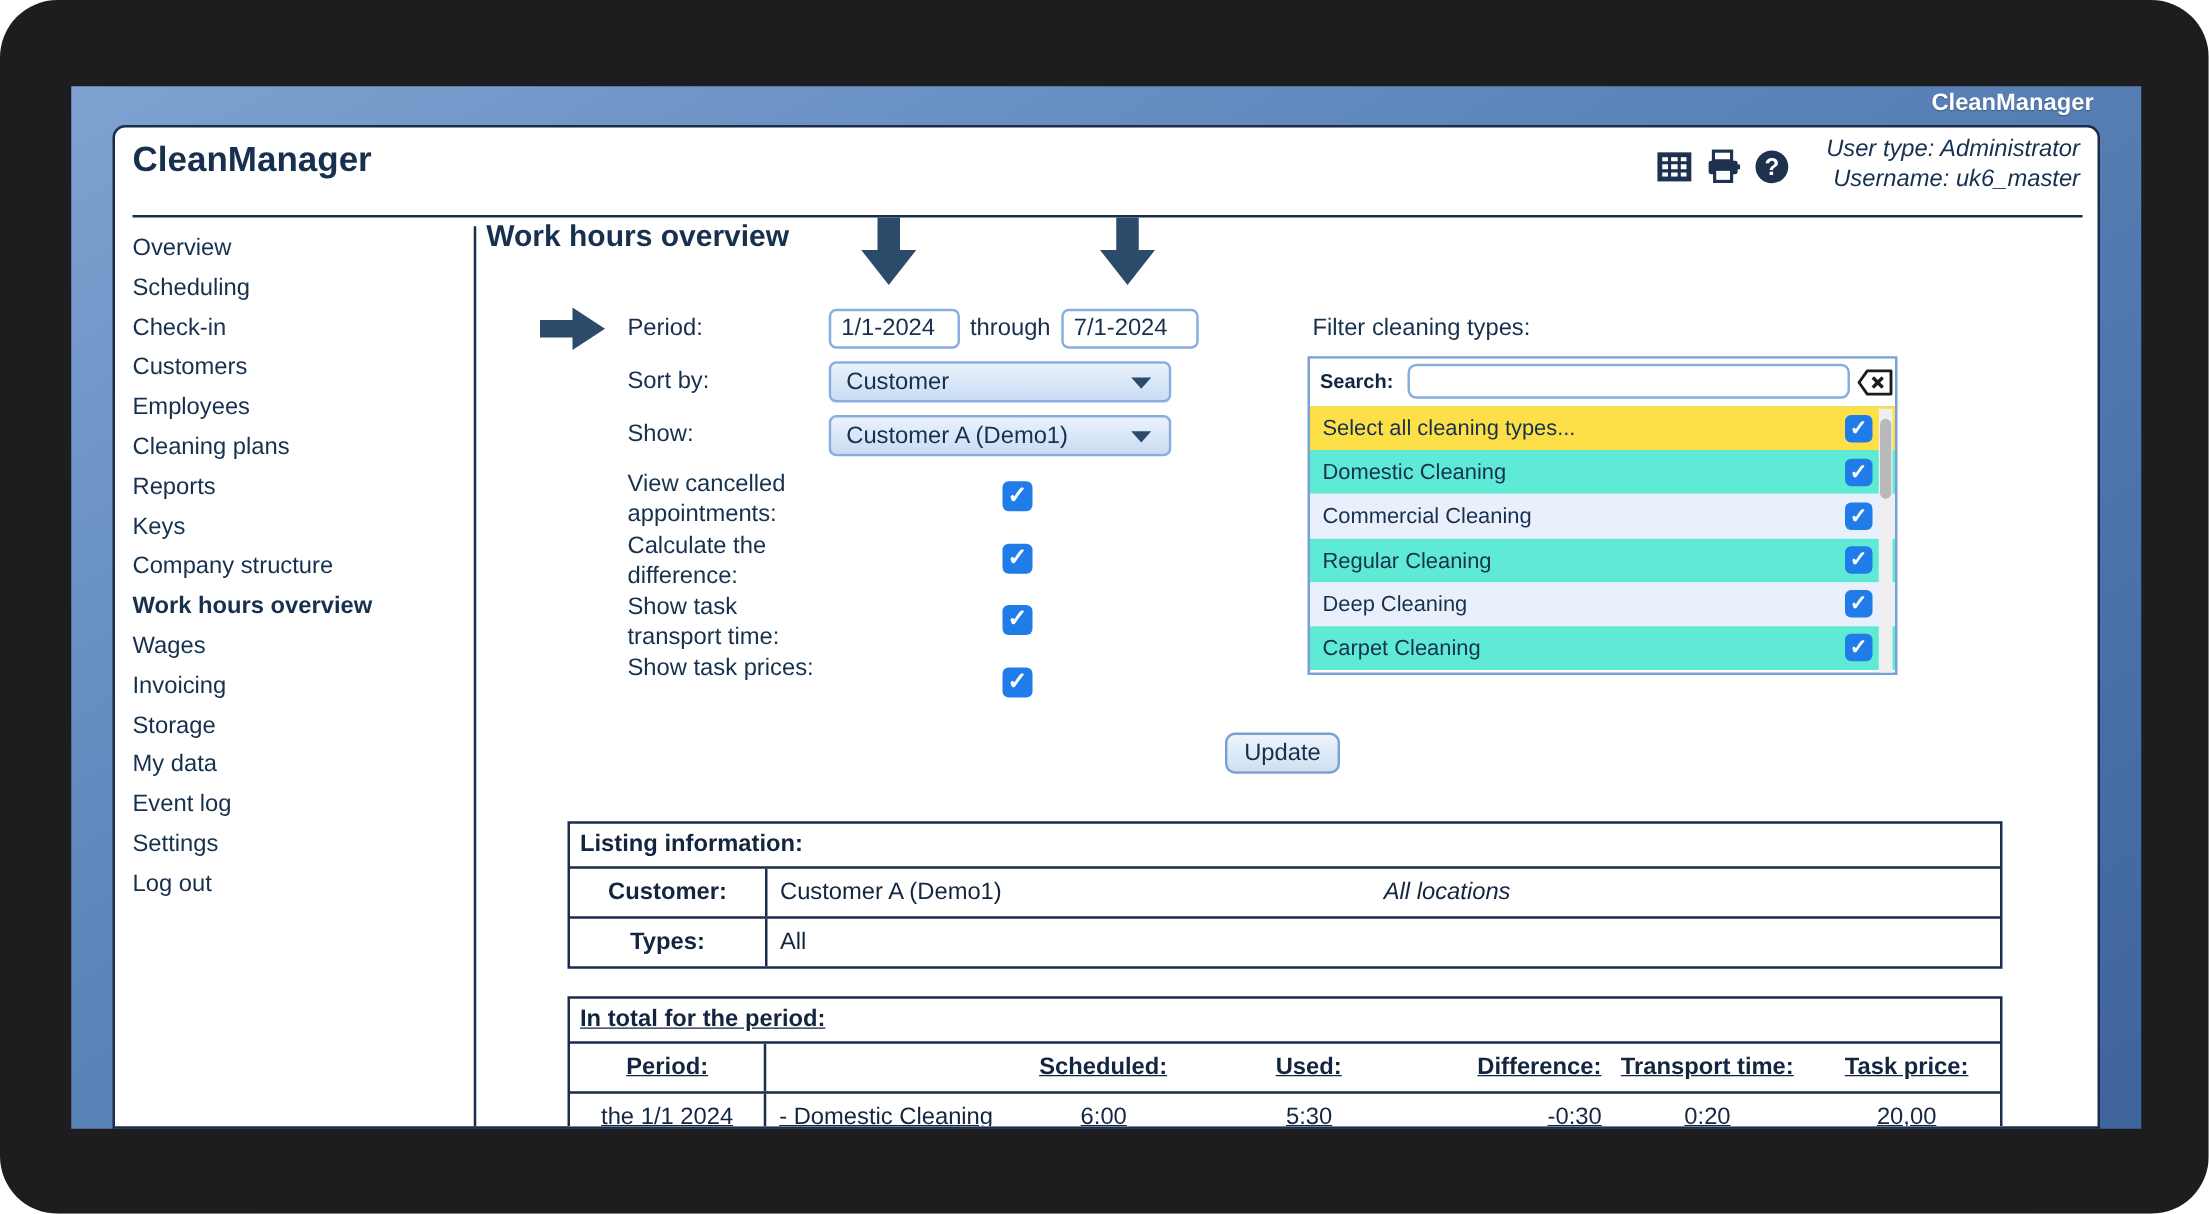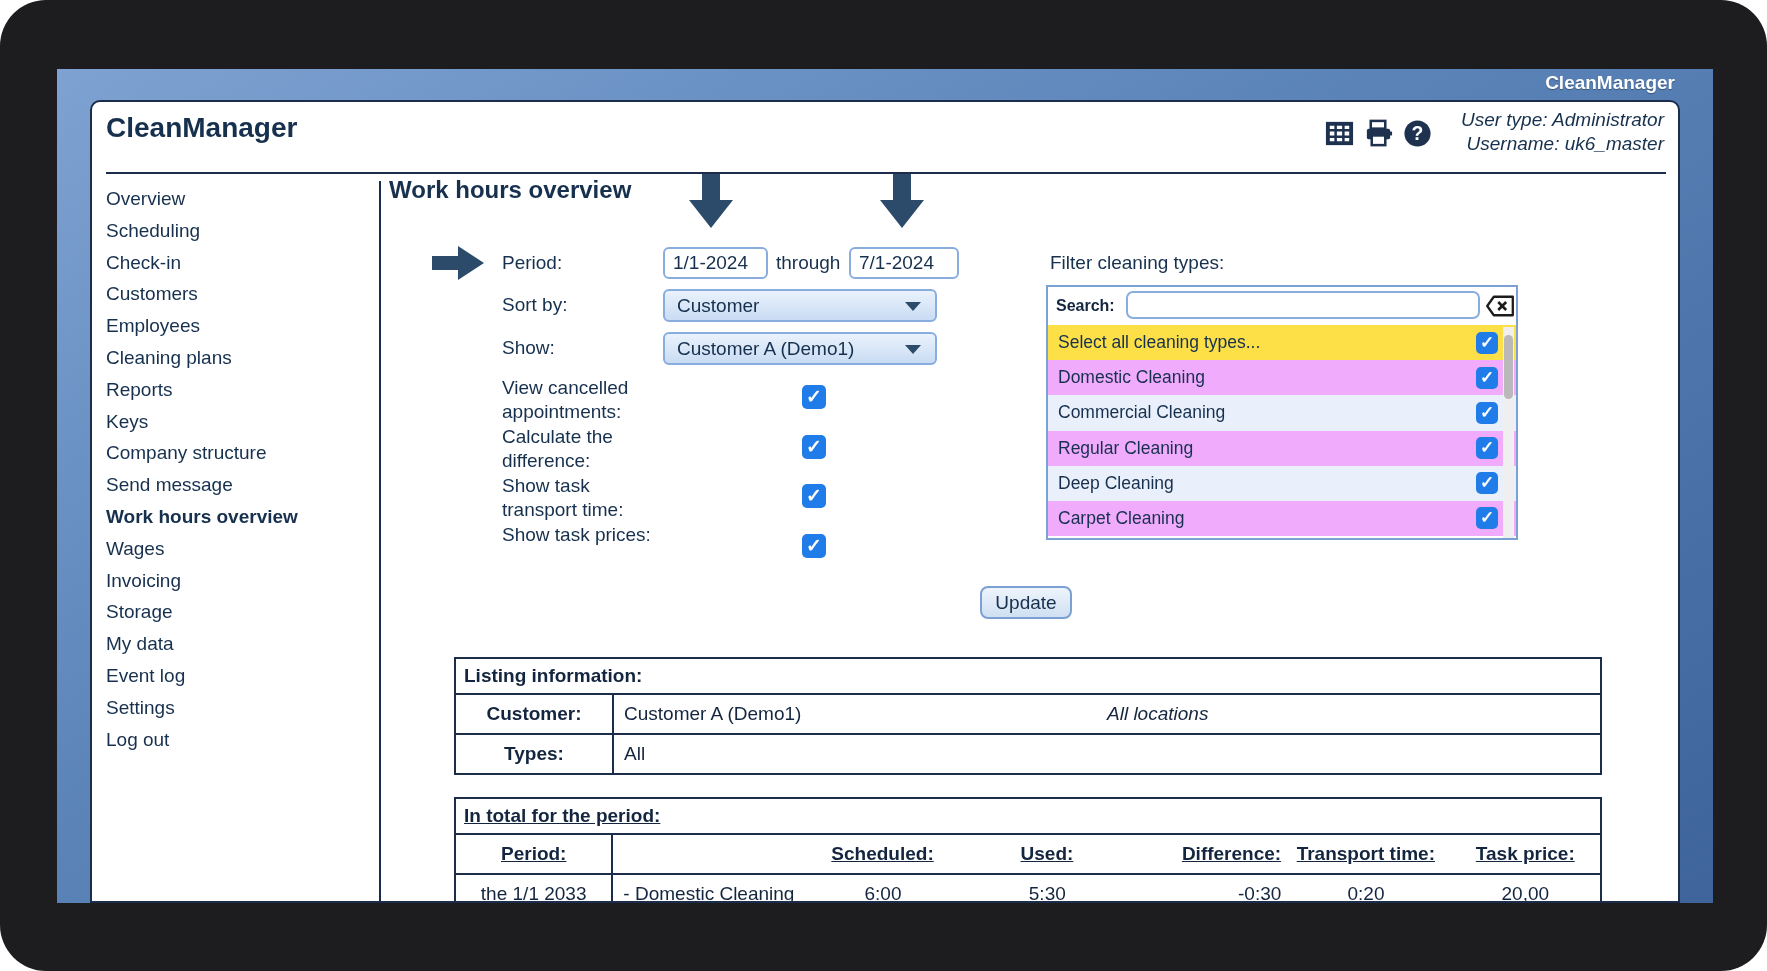--- a/index.html
+++ b/index.html
@@ -47,21 +47,21 @@
     background:linear-gradient(#eef4fc,#cfe0f2);font-family:"Liberation Sans",sans-serif;font-size:19px;color:#16304e;cursor:pointer;box-sizing:border-box;}
   
   .filter-title{position:absolute;left:958px;top:150px;font-size:19px;}
   .filter-box{position:absolute;left:954px;top:183px;width:472px;height:255px;border:2px solid #7aa0d4;background:#fff;box-sizing:border-box;}
   .search-row{position:relative;height:40px;border-bottom:2px solid #7aa0d4;box-sizing:border-box;background:#fff;}
   .search-label{position:absolute;left:8px;top:10px;font-size:16px;font-weight:bold;color:#14263f;}
   .search-input{position:absolute;left:78px;top:4px;width:338px;height:24px;border:2px solid #8aade0;border-radius:7px;
     font-family:"Liberation Sans",sans-serif;font-size:16px;color:#16304e;padding:0 6px;}
   .clear-btn{position:absolute;left:437px;top:7px;width:30px;height:24px;background:none;border:none;padding:0;cursor:pointer;}
   .filter-list{position:absolute;left:0;top:38px;width:468px;height:211px;display:grid;grid-template-rows:repeat(6,1fr);}
-  .filter-row{position:relative;font-size:17.5px;line-height:35px;padding-left:10px;cursor:pointer;background:#f0abfc;}
+  .filter-row{position:relative;font-size:17.5px;line-height:35px;padding-left:10px;cursor:pointer;background:#5eead4;}
   .filter-row:first-child{background:#fde047;}
   .filter-row:nth-child(2n+3){background:#e9f0fb;}
   .filter-row .cb{left:428px;top:6.5px;}
   .f-scroll{position:absolute;left:455px;top:40px;width:11px;height:211px;background:#efefef;}
   .f-thumb{position:absolute;left:1px;top:8px;width:9px;height:64px;background:#b9b9b9;border-radius:5px;cursor:grab;}
   
   .tbl{position:absolute;left:362px;width:1148px;border:2px solid #1b2d4b;background:#fff;box-sizing:border-box;color:#14263f;}
   .tbl-title{height:34px;line-height:34px;font-weight:bold;padding-left:8px;font-size:19px;border-bottom:2px solid #1b2d4b;}
   .tbl-row{display:flex;height:38px;line-height:37px;font-size:19px;}
   .tbl-row + .tbl-row{border-top:2px solid #1b2d4b;}
@@ -122,21 +122,20 @@
     <div class="sidebar">
       <div class="sb-item">Overview</div>
       <div class="sb-item">Scheduling</div>
       <div class="sb-item">Check-in</div>
       <div class="sb-item">Customers</div>
       <div class="sb-item">Employees</div>
       <div class="sb-item">Cleaning plans</div>
       <div class="sb-item">Reports</div>
       <div class="sb-item">Keys</div>
       <div class="sb-item">Company structure</div>
-      <div class="sb-item">Send message</div>
       <div class="sb-item active">Work hours overview</div>
       <div class="sb-item">Wages</div>
       <div class="sb-item">Invoicing</div>
       <div class="sb-item">Storage</div>
       <div class="sb-item">My data</div>
       <div class="sb-item">Event log</div>
       <div class="sb-item">Settings</div>
       <div class="sb-item">Log out</div>
     </div>
     <div class="v-divider"></div>
@@ -253,21 +252,21 @@
       <div class="tbl-row">
         <div class="cell lbl-col hdr-cell">Period:</div>
         <div class="cell c2 hdr-cell"></div>
         <div class="cell c3 hdr-cell">Scheduled:</div>
         <div class="cell c4 hdr-cell">Used:</div>
         <div class="cell c5 hdr-cell">Difference:</div>
         <div class="cell c6 hdr-cell">Transport time:</div>
         <div class="cell c7 hdr-cell">Task price:</div>
       </div>
       <div class="tbl-row">
-        <div class="cell lbl-col" style="font-weight:normal;">the 1/1 2033</div>
+        <div class="cell lbl-col" style="font-weight:normal;">the 1/1 2024</div>
         <div class="cell c2">- Domestic Cleaning</div>
         <div class="cell c3">6:00</div>
         <div class="cell c4">5:30</div>
         <div class="cell c5">-0:30</div>
         <div class="cell c6">0:20</div>
         <div class="cell c7">20,00</div>
       </div>
     </div>
 
   </div>

